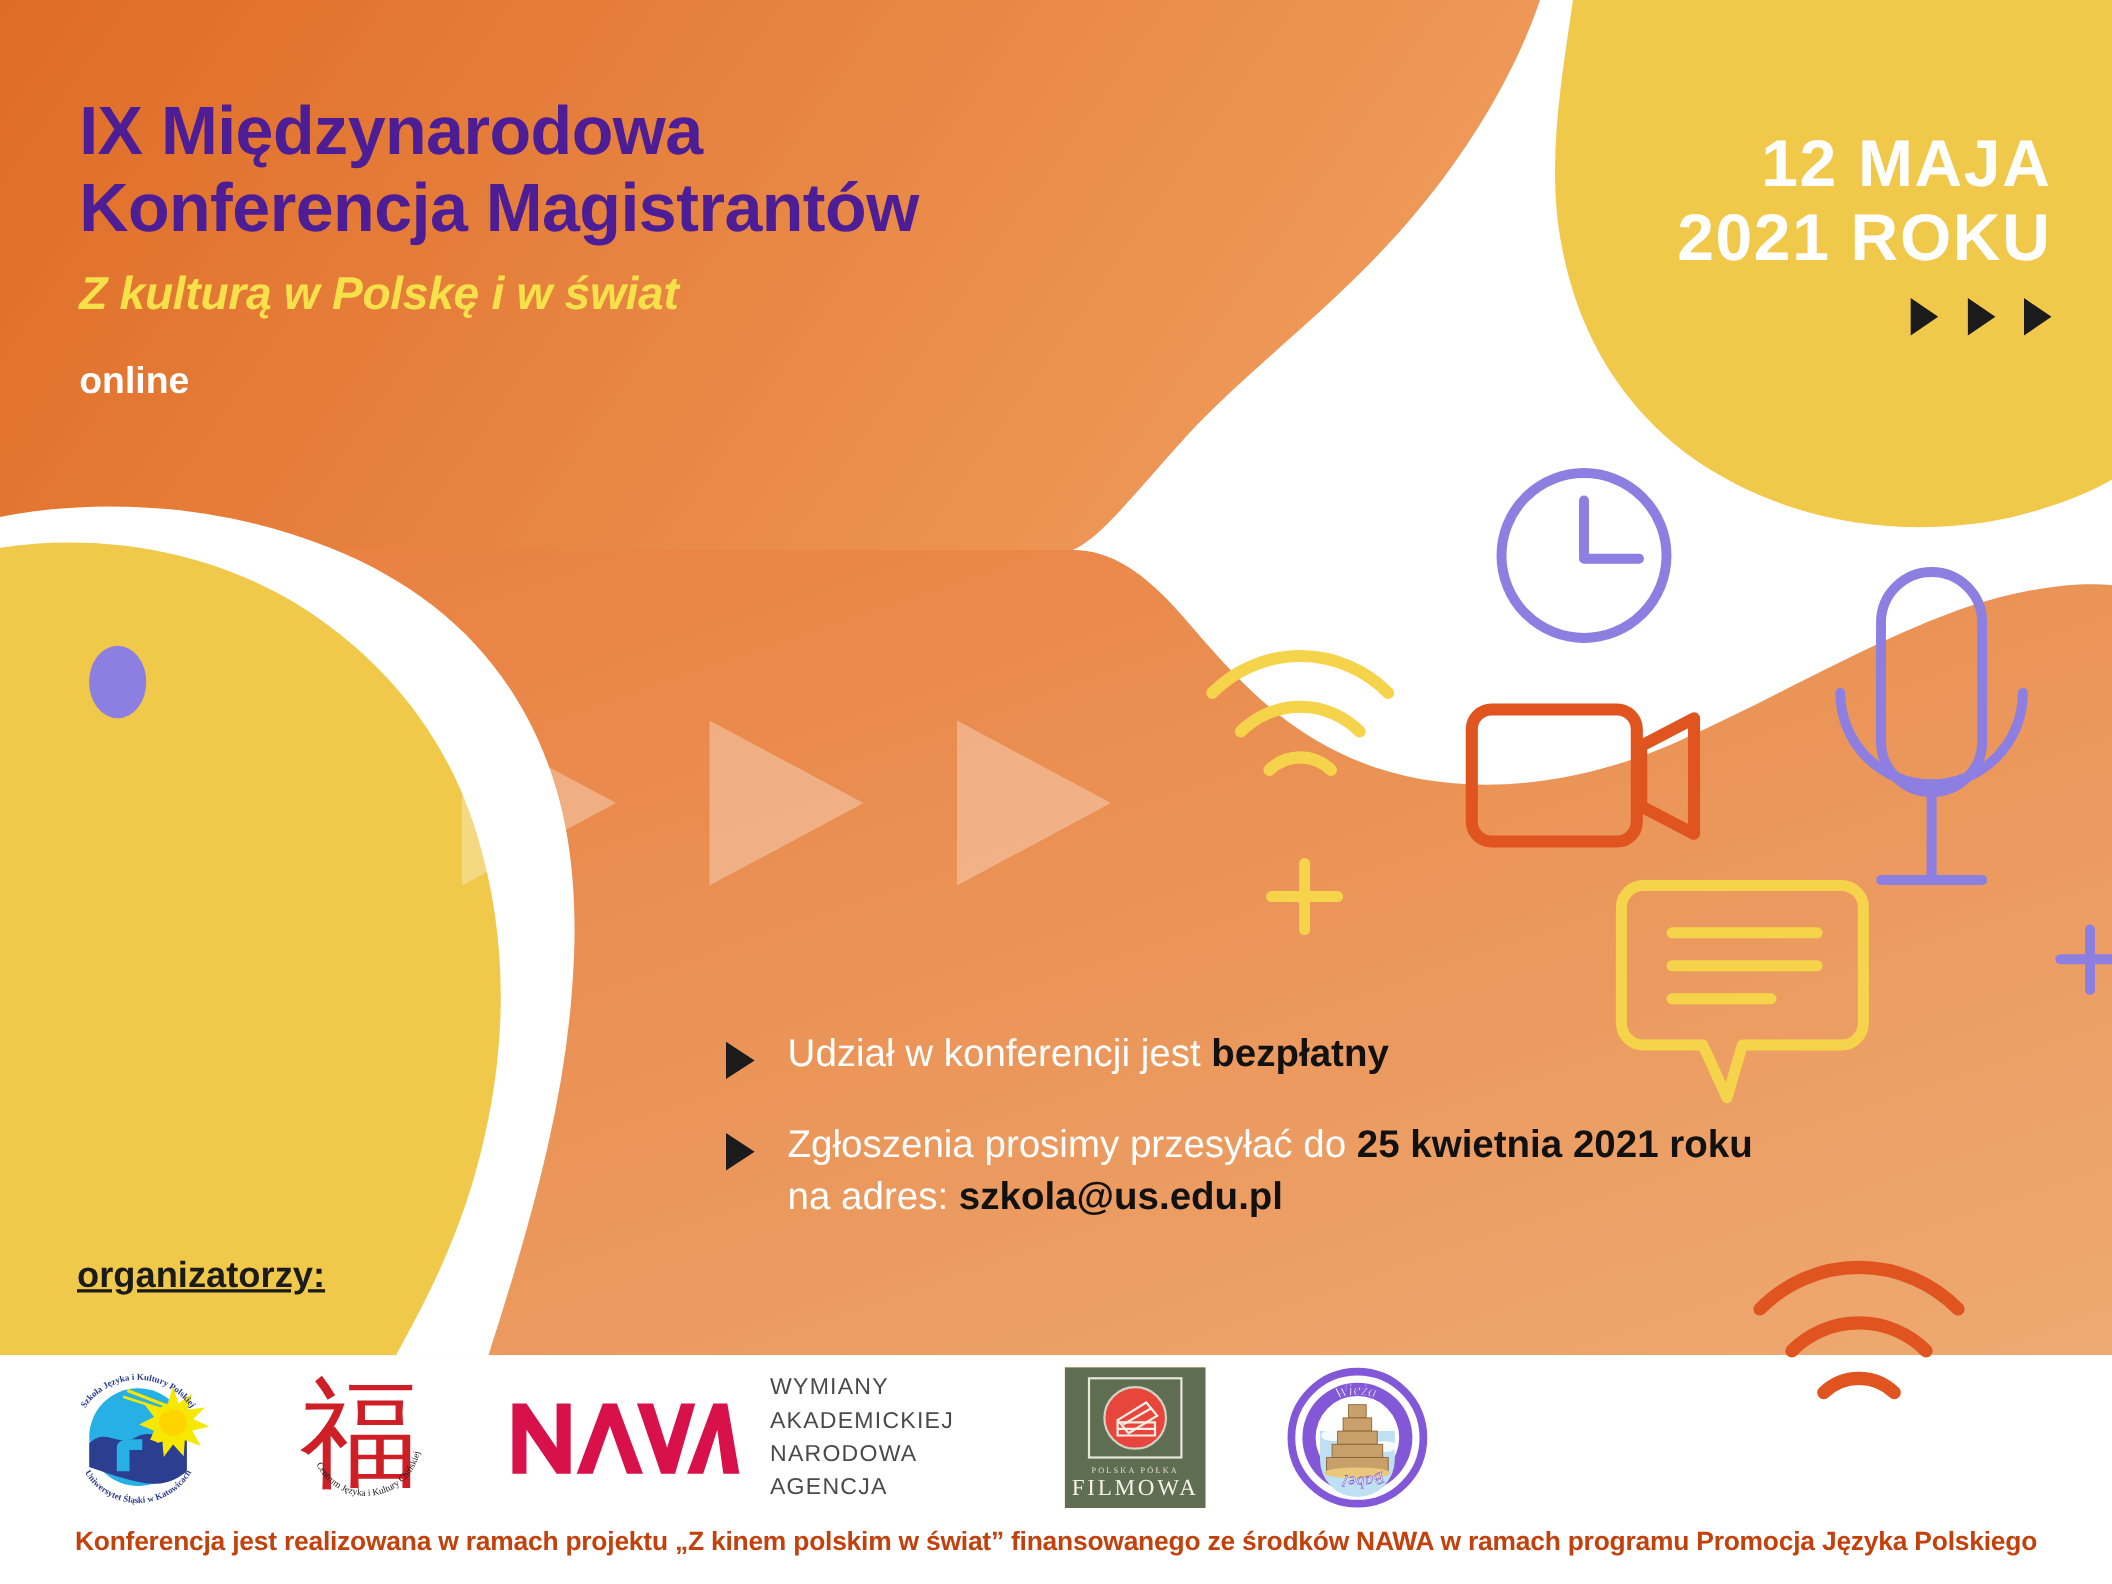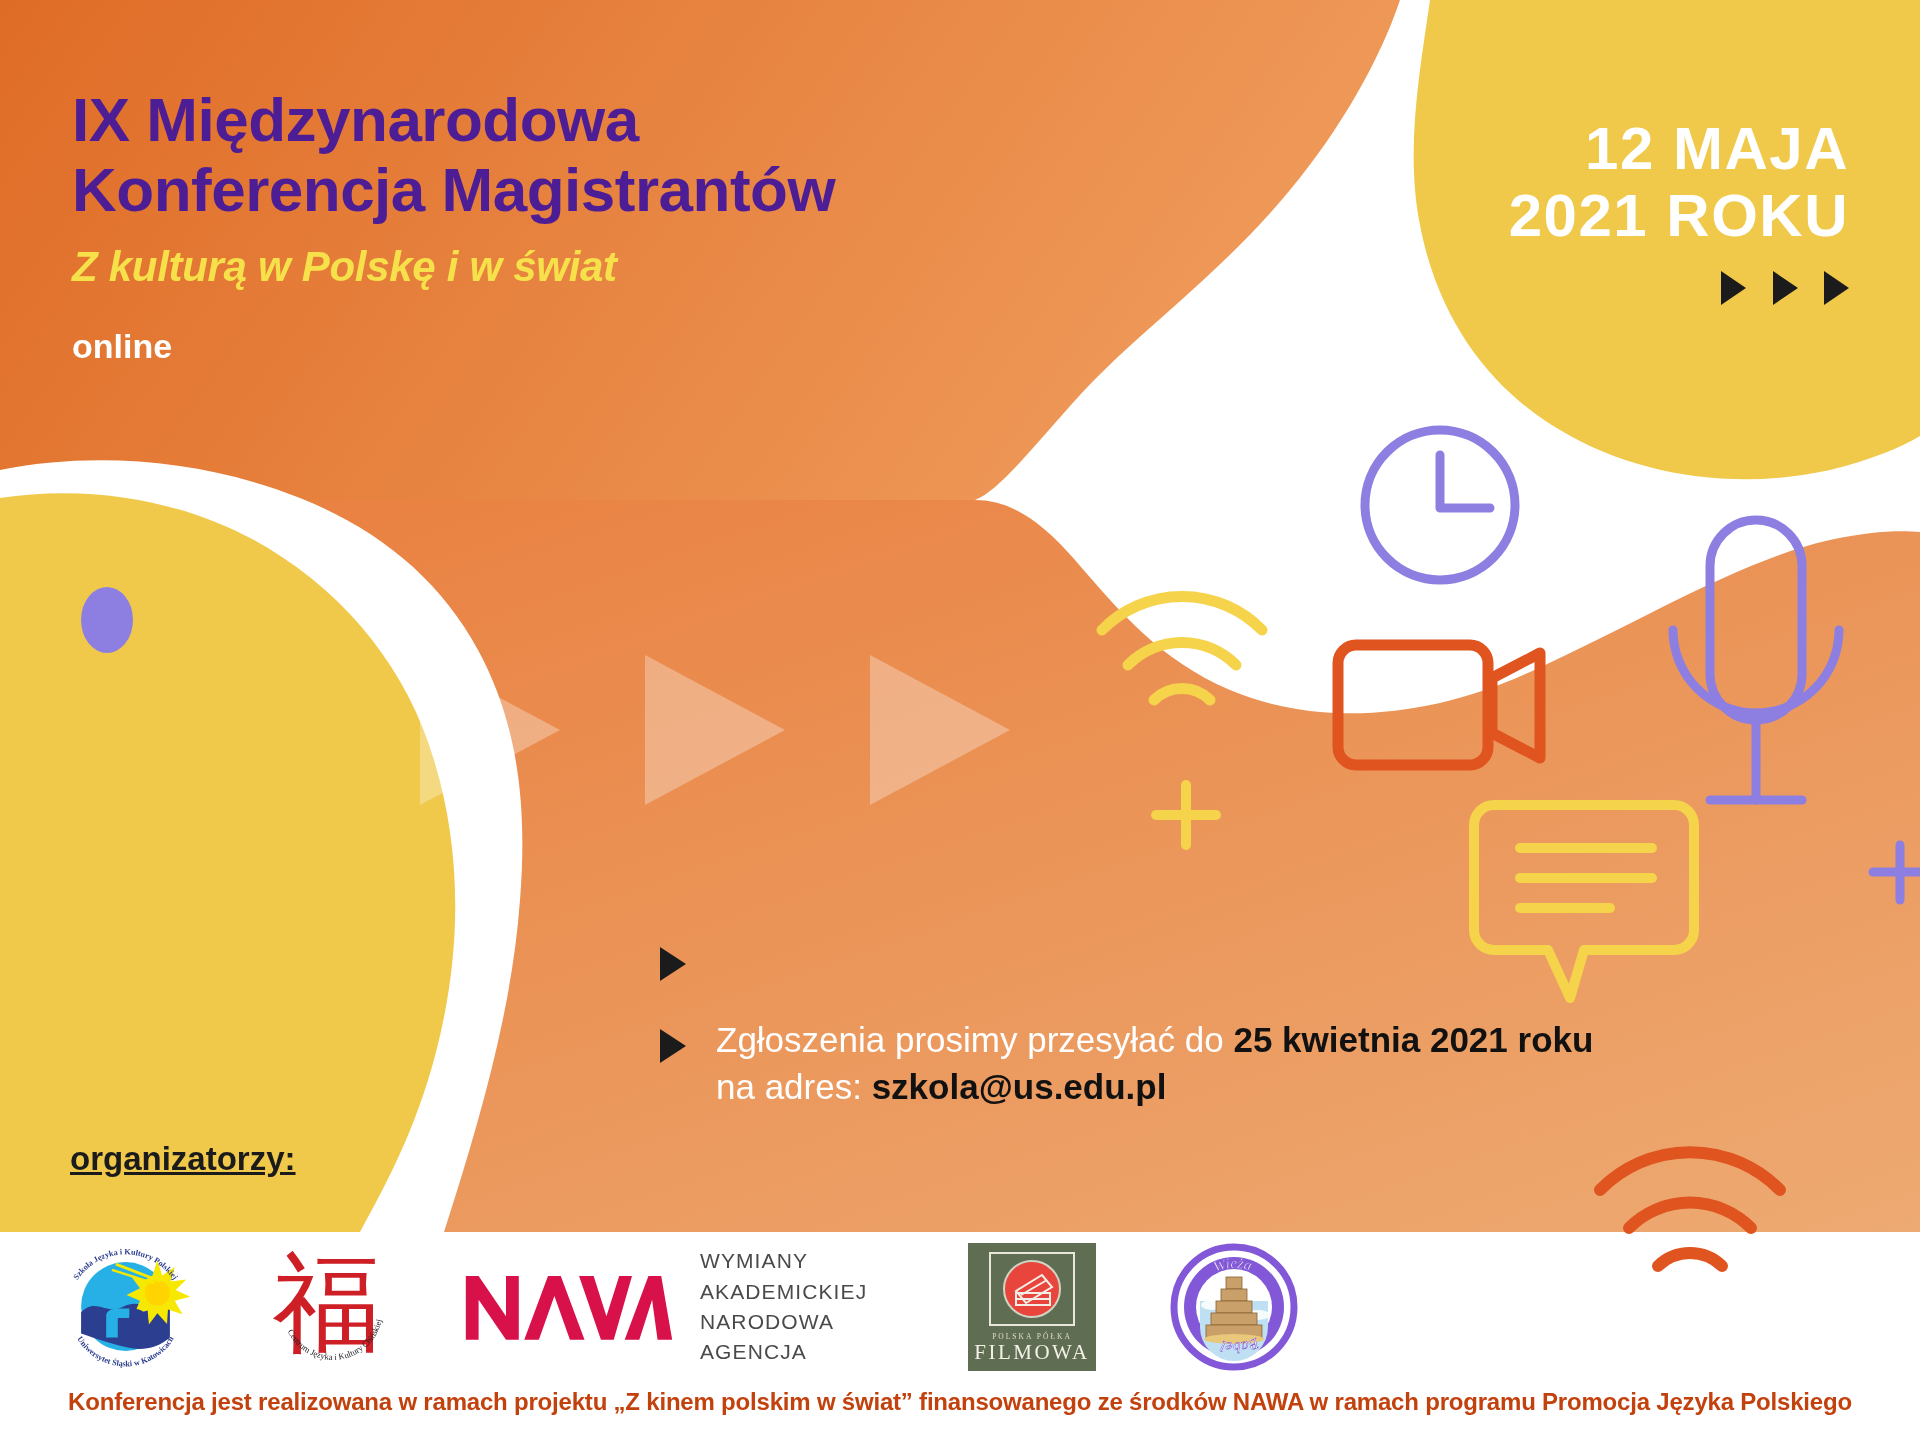--- a/index.html
+++ b/index.html
@@ -19,21 +19,21 @@
   }
   #conf-subtitle{
     color:#f7e14a;font-style:italic;font-weight:bold;font-size:42px;
     margin:18px 0 0 0;letter-spacing:-0.3px;
   }
   #conf-mode{
     color:#ffffff;font-weight:bold;font-size:34px;margin:36px 0 0 0;
   }
 
   #date-block{
-    position:absolute;right:71px;top:115px;text-align:right;z-index:40;margin-left:44px;
+    position:absolute;right:55px;top:115px;text-align:right;z-index:40;margin-left:44px;
   }
   .date-line{
     color:#ffffff;font-weight:bold;font-size:60px;line-height:1.12;
     letter-spacing:1.5px;
   }
   #date-arrows{
     margin-top:22px;text-align:right;line-height:0;
   }
   .arrow-sm{
     display:inline-block;width:0;height:0;
@@ -218,20 +218,23 @@
       <span class="arrow-sm"></span>
       <span class="arrow-sm"></span>
       <span class="arrow-sm"></span>
     </div>
   </div>
 
   <div id="bullets">
 
     <div class="bullet-row">
       <span class="bullet-tri"></span>
+      <div class="bullet-text">
+        <span>Udział w konferencji jest </span><b>bezpłatny</b>
+      </div>
     </div>
 
     <div class="bullet-row">
       <span class="bullet-tri"></span>
       <div class="bullet-text">
         <span>Zgłoszenia prosimy przesyłać do </span><b>25 kwietnia 2021 roku</b><br>
         <span>na adres: </span><b>szkola@us.edu.pl</b>
       </div>
     </div>
   </div>

